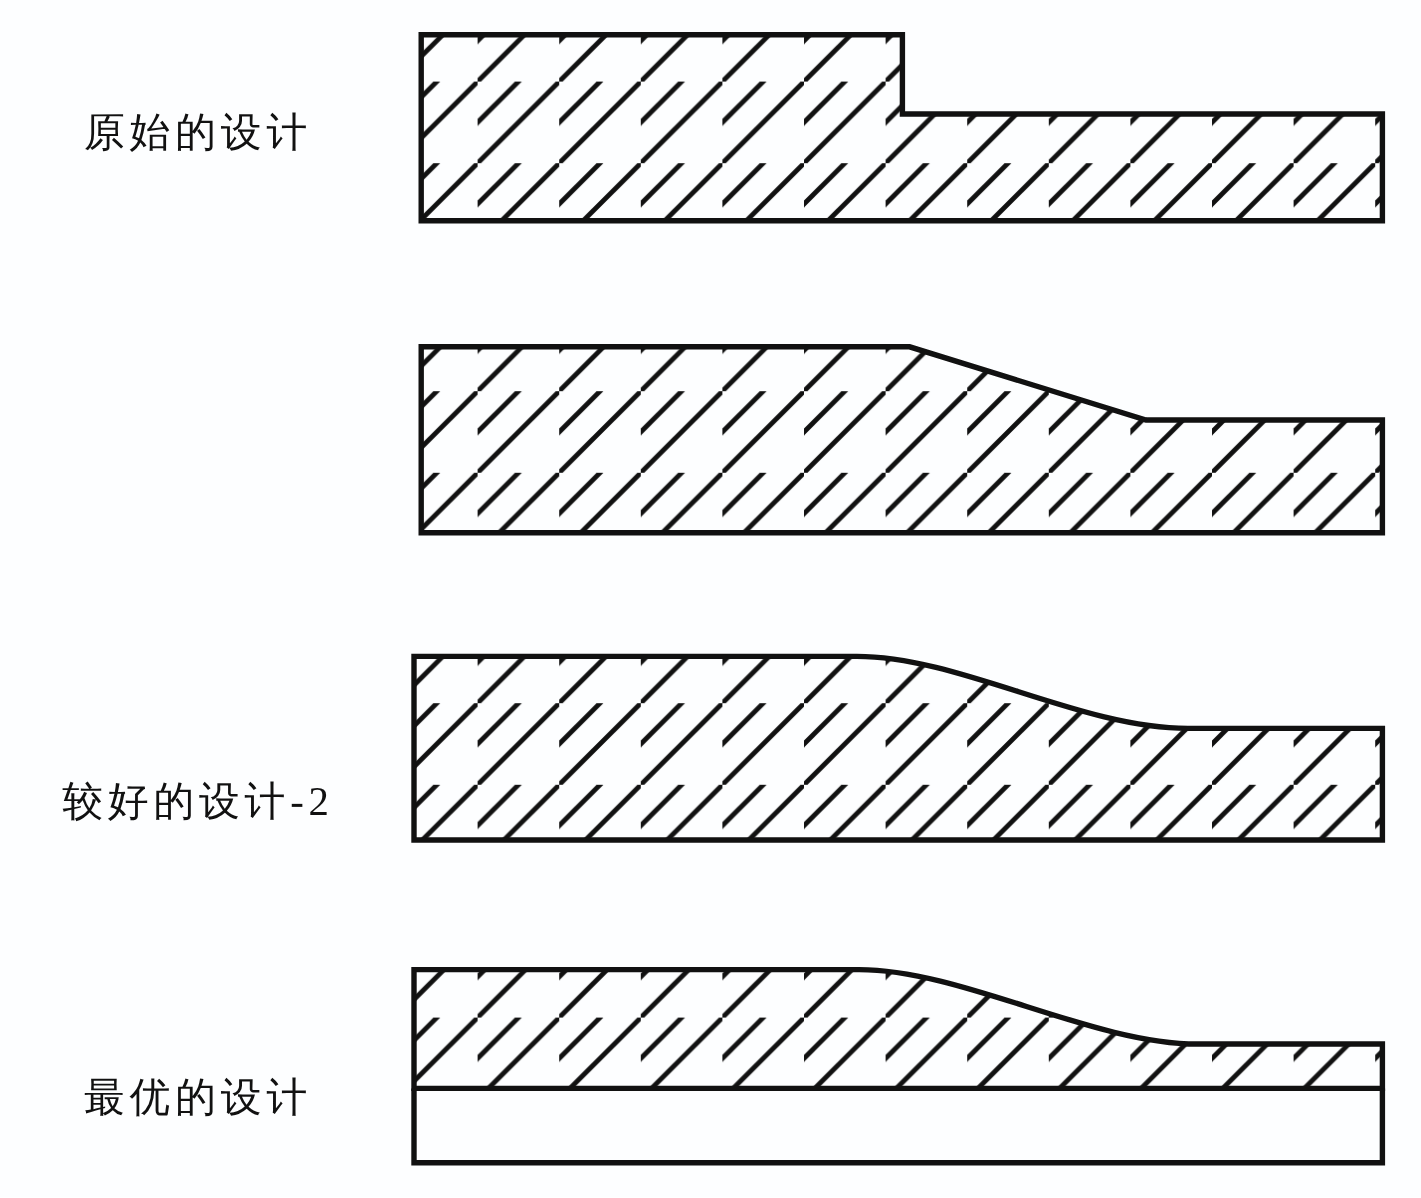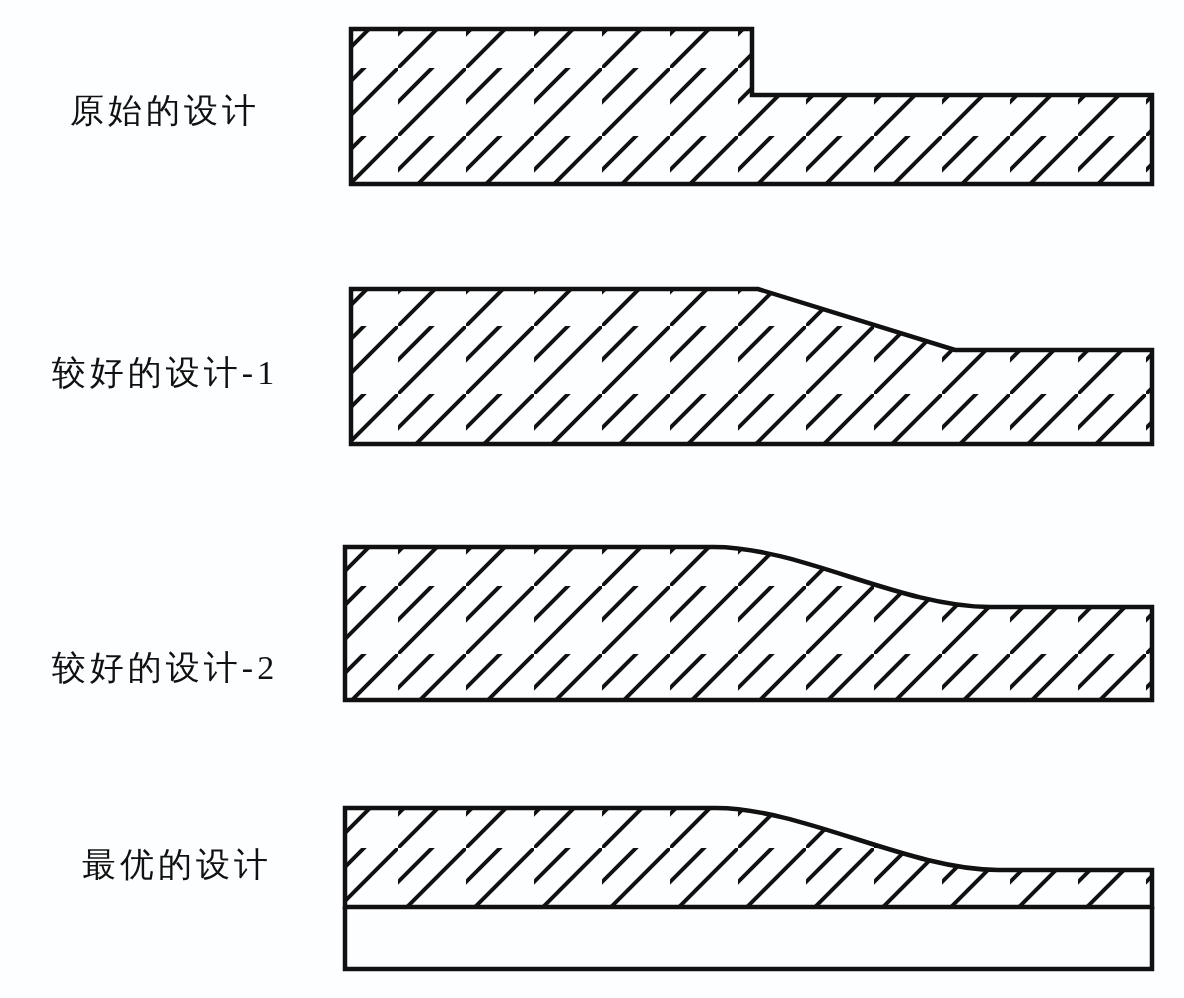--- a/index.html
+++ b/index.html
@@ -22,21 +22,21 @@
     text-align: center;
     color: #111111;
     font-size: 34px;
     letter-spacing: 4px;
     white-space: nowrap;
     font-family: "Liberation Serif", "DejaVu Serif", serif;
   }
   #label-1 { top: 88px; }
   #label-2 { top: 350px; }
   #label-3 { top: 613px; margin-top: 32px; }
-  #label-4 { top: 842px; padding-left: 12px; }
+  #label-4 { top: 892px; }
 
   .fig {
     position: absolute;
     left: 330px;
     top: 0;
   }
   svg { display: block; }
 
   #watermark {
     position: absolute;
@@ -69,21 +69,20 @@
           <path d="M 21,29 L 422,29 L 422,95 L 822,95 L 822,184 L 21,184 Z"></path>
         </clipPath>
       </defs>
       <g clip-path="url(#clip1)">
         <rect x="0" y="0" width="854" height="250" fill="url(#hatch1)"></rect>
       </g>
       <path d="M 21,29 L 422,29 L 422,95 L 822,95 L 822,184 L 21,184 Z" fill="none" stroke="#111111" stroke-width="4.5" stroke-linejoin="miter"></path>
     </svg>
   </div>
 
-  <div class="row-label" id="label-2">较好的设计-1</div>
 
   <div class="fig" style="top:258px;">
     <svg width="854" height="250" viewBox="0 0 854 250" aria-hidden="true">
       <defs>
         <pattern id="hatch2" patternUnits="userSpaceOnUse" width="68" height="68">
           <path d="M -10,78 L 78,-10" stroke="#111111" stroke-width="4" fill="none"></path>
           <path d="M -44,78 L 44,-10" stroke="#111111" stroke-width="4" fill="none"></path>
         </pattern>
         <clipPath id="clip2">
           <path d="M 21,31 L 428,31 L 625,92 L 822,92 L 822,186 L 21,186 Z"></path>

